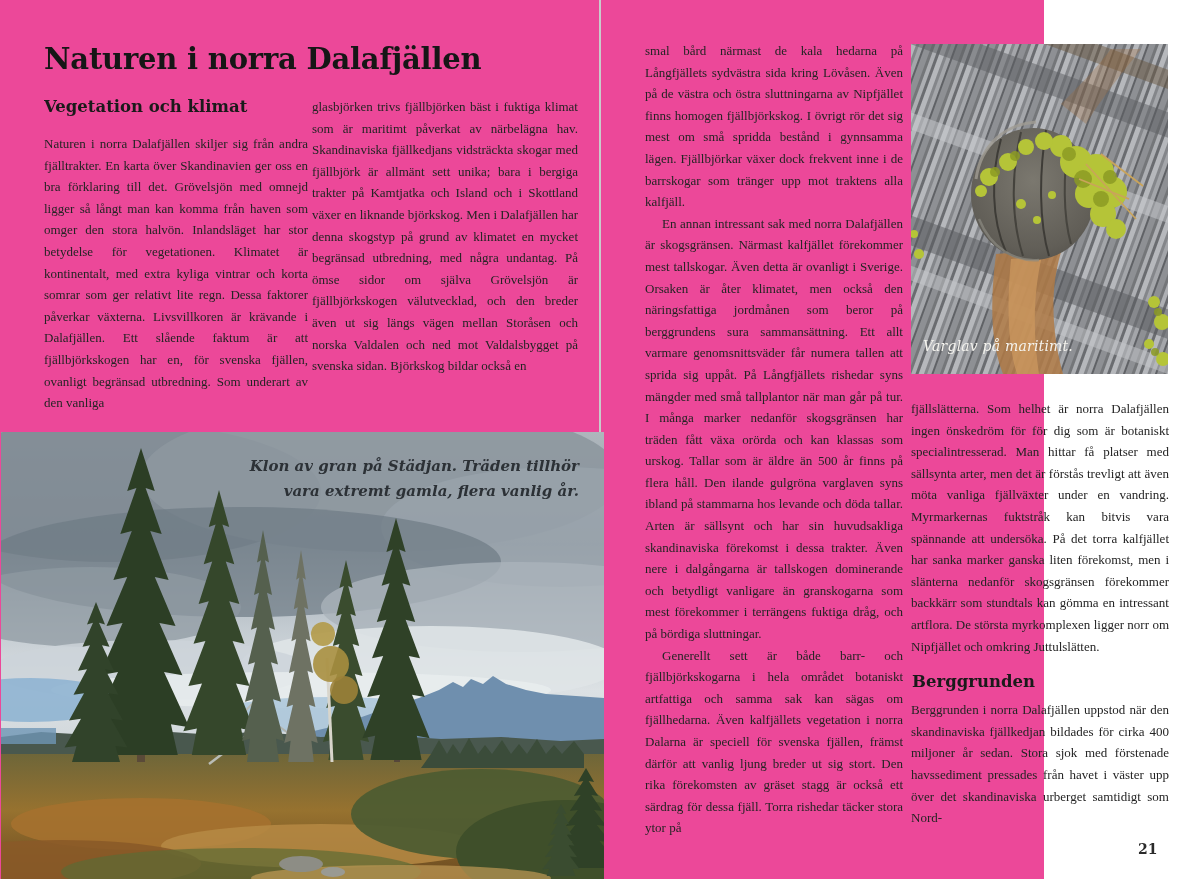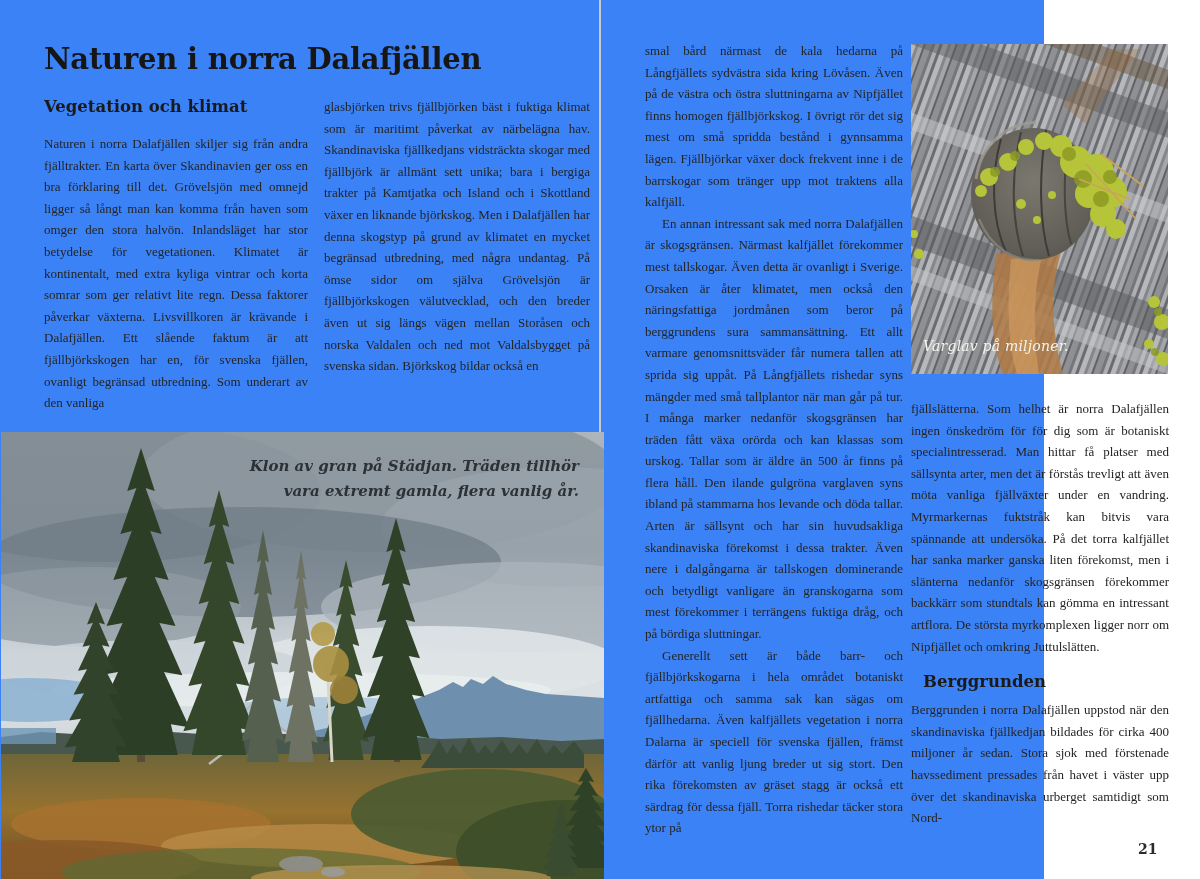--- a/index.html
+++ b/index.html
@@ -3,21 +3,21 @@
 <meta charset="utf-8">
 <style>
   html,body{
     margin:0; padding:0;
     width:1200px; height:879px;
     overflow:hidden;
     background:#ffffff;
     font-family:"Liberation Serif", serif;
     color:#222222;
   }
-  .spread{ position:relative; width:1044px; height:879px; background:#3b82f6; }
+  .spread{ position:relative; width:1044px; height:879px; background:#ec4899; }
 
   
   .gutter{ position:absolute; left:599px; top:0; width:2px; height:432px; background:#c9cbcc; }
 
   
   .title{
     position:absolute; left:44px; top:42px; width:540px;
     font-family:"DejaVu Serif", serif;
     font-size:29px; font-weight:700; letter-spacing:-0.2px;
     color:#161616; margin:0;
@@ -29,25 +29,25 @@
   }
   .body-col{
     position:absolute;
     font-size:13px; line-height:21.6px;
     text-align:justify; color:#242424;
   }
   .body-col p{ margin:0; }
   .body-col p.indent{ text-indent:17px; }
 
   .col-l1{ left:44px;  top:96px;  width:264px; height:320px; overflow:hidden; }
-  .col-l2{ left:312px; top:96px;  width:266px; height:320px; overflow:hidden;margin-left:12px; }
+  .col-l2{ left:312px; top:96px;  width:266px; height:320px; overflow:hidden; }
   .col-r1{ left:645px; top:40px;  width:258px; height:812px; overflow:hidden; }
   .col-r2{ left:911px; top:44px;  width:258px; height:820px; overflow:hidden; }
 
-  .col-r2 .subhead{ margin:14px 0 6px 12px; }
+  .col-r2 .subhead{ margin:14px 0 6px 1px; }
 
   
   figure{ margin:1px; padding:0; }
   .photo-left{
     position:absolute; left:0; top:431px; width:603px; height:448px; overflow:hidden;
   }
   .photo-left svg{ display:block; width:603px; height:448px; }
   .caption-left{
     position:absolute; top:22px; right:25px; width:330px;
     font-family:"DejaVu Serif", serif; font-style:italic; font-weight:600;
@@ -251,21 +251,21 @@
               <circle cx="199" cy="133" r="7"></circle>
             <circle cx="247" cy="268" r="4"></circle>
               <circle cx="244" cy="308" r="4"></circle>
           </g>
           <g stroke="#caa45a" stroke-width="1.6">
             <line x1="175" y1="120" x2="225" y2="175"></line>
             <line x1="168" y1="135" x2="218" y2="155"></line>
             <line x1="190" y1="110" x2="232" y2="142"></line>
           </g>
         </svg>
-        <figcaption class="caption-right">Varglav på miljoner.</figcaption>
+        <figcaption class="caption-right">Varglav på maritimt.</figcaption>
       </figure>
 
       <p>fjällslätterna. Som helhet är norra Dalafjällen ingen önskedröm för för dig som är botaniskt specialintresserad. Man hittar få platser med sällsynta arter, men det är förstås trevligt att även möta vanliga fjällväxter under en vandring. Myrmarkernas fuktstråk kan bitvis vara spännande att undersöka. På det torra kalfjället har sanka marker ganska liten förekomst, men i slänterna nedanför skogsgränsen förekommer backkärr som stundtals kan gömma en intressant artflora. De största myrkomplexen ligger norr om Nipfjället och omkring Juttulslätten.</p>
       <h2 class="subhead">Berggrunden</h2>
       <p>Berggrunden i norra Dalafjällen uppstod när den skandinaviska fjällkedjan bildades för cirka 400 miljoner år sedan. Stora sjok med förstenade havssediment pressades från havet i väster upp över det skandinaviska urberget samtidigt som Nord-</p>
     </div>
 
     <div class="page-number">21</div>
   </section>
 

